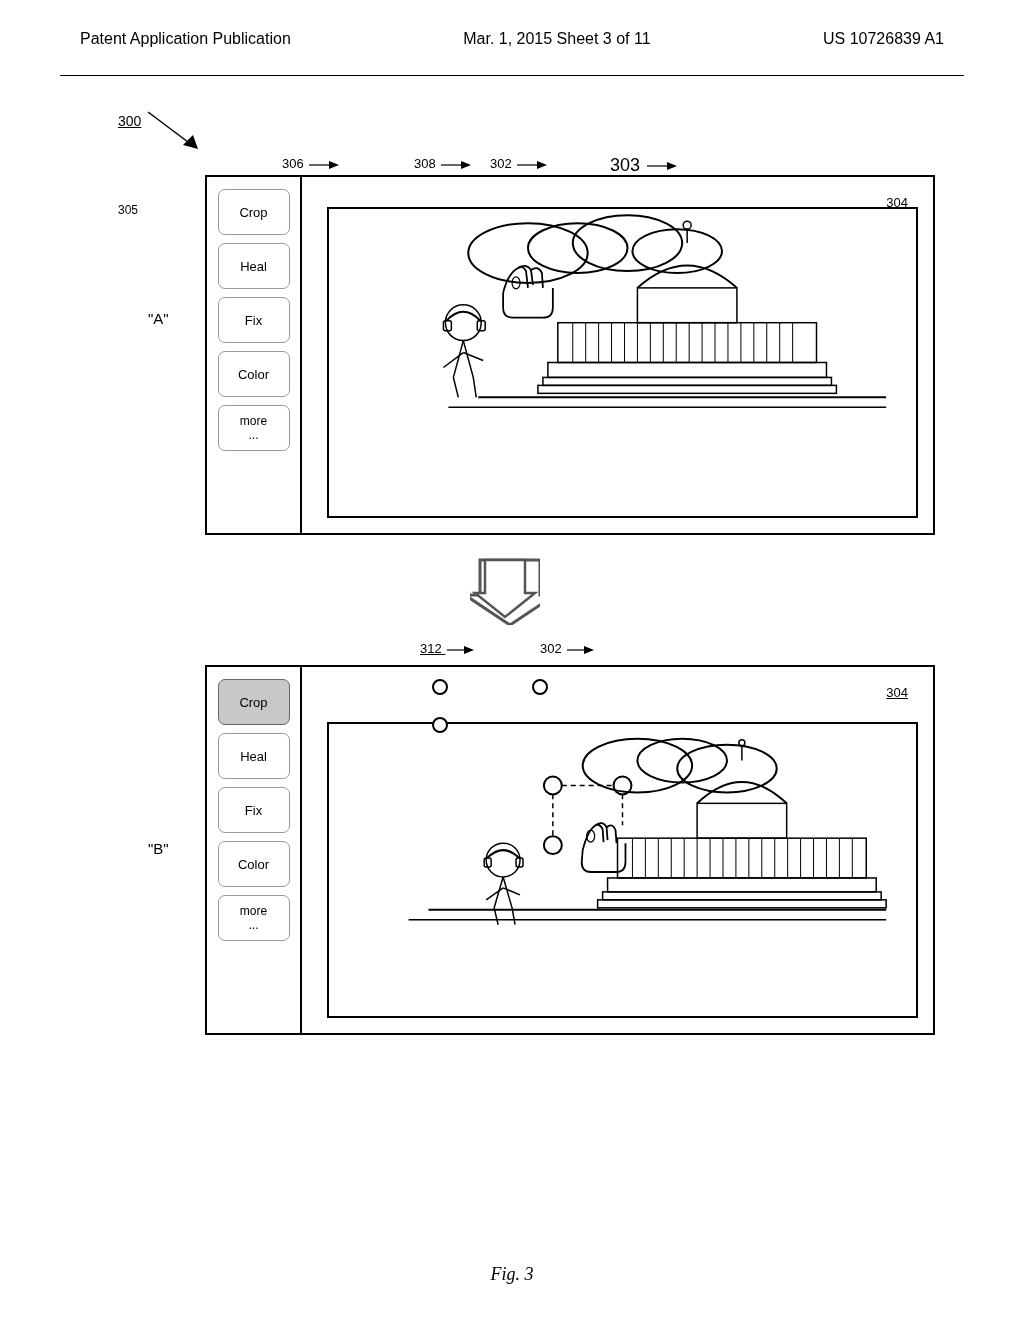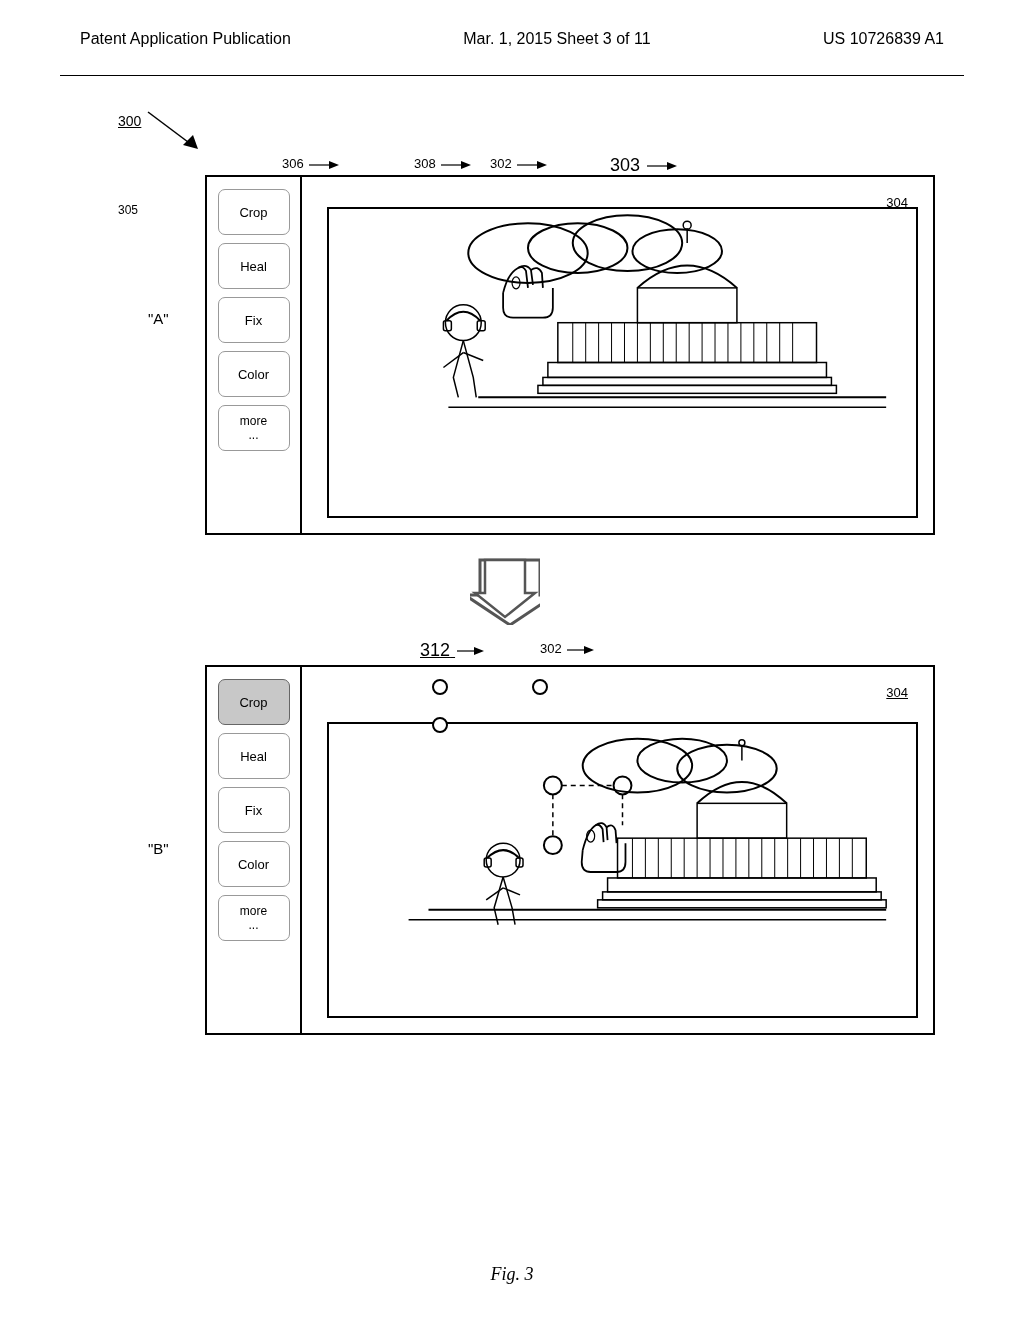--- a/index.html
+++ b/index.html
@@ -175,21 +175,21 @@
 </div>
 
 <div style="position:absolute; top:555px; left:470px;">
   <svg width="70" height="70">
     <polygon points="5,5 65,5 65,40 80,40 35,70 -10,40 5,40" fill="none" stroke="#555" stroke-width="3" transform="translate(5,0)"></polygon>
     <polygon points="15,5 55,5 55,38 65,38 35,62 5,38 15,38" fill="#fff" stroke="none"></polygon>
     <polygon points="15,5 55,5 55,38 65,38 35,62 5,38 15,38" fill="none" stroke="#555" stroke-width="2.5"></polygon>
   </svg>
 </div>
 
-<div style="position:absolute; top:640px; left:420px; font-size:18px;text-decoration:underline;">
+<div style="position:absolute; top:640px; left:420px; font-size:13px;text-decoration:underline;">
   <span>312</span>
   <svg width="30" height="20" style="display:inline-block; vertical-align:middle; margin-left:2px;">
     <line x1="0" y1="10" x2="22" y2="10" stroke="#000" stroke-width="1.2"></line>
     <polygon points="17,6 27,10 17,14" fill="#000"></polygon>
   </svg>
 </div>
 <div style="position:absolute; top:640px; left:540px; font-size:13px;">
   <span>302</span>
   <svg width="30" height="20" style="display:inline-block; vertical-align:middle; margin-left:2px;">
     <line x1="0" y1="10" x2="22" y2="10" stroke="#000" stroke-width="1.2"></line>

